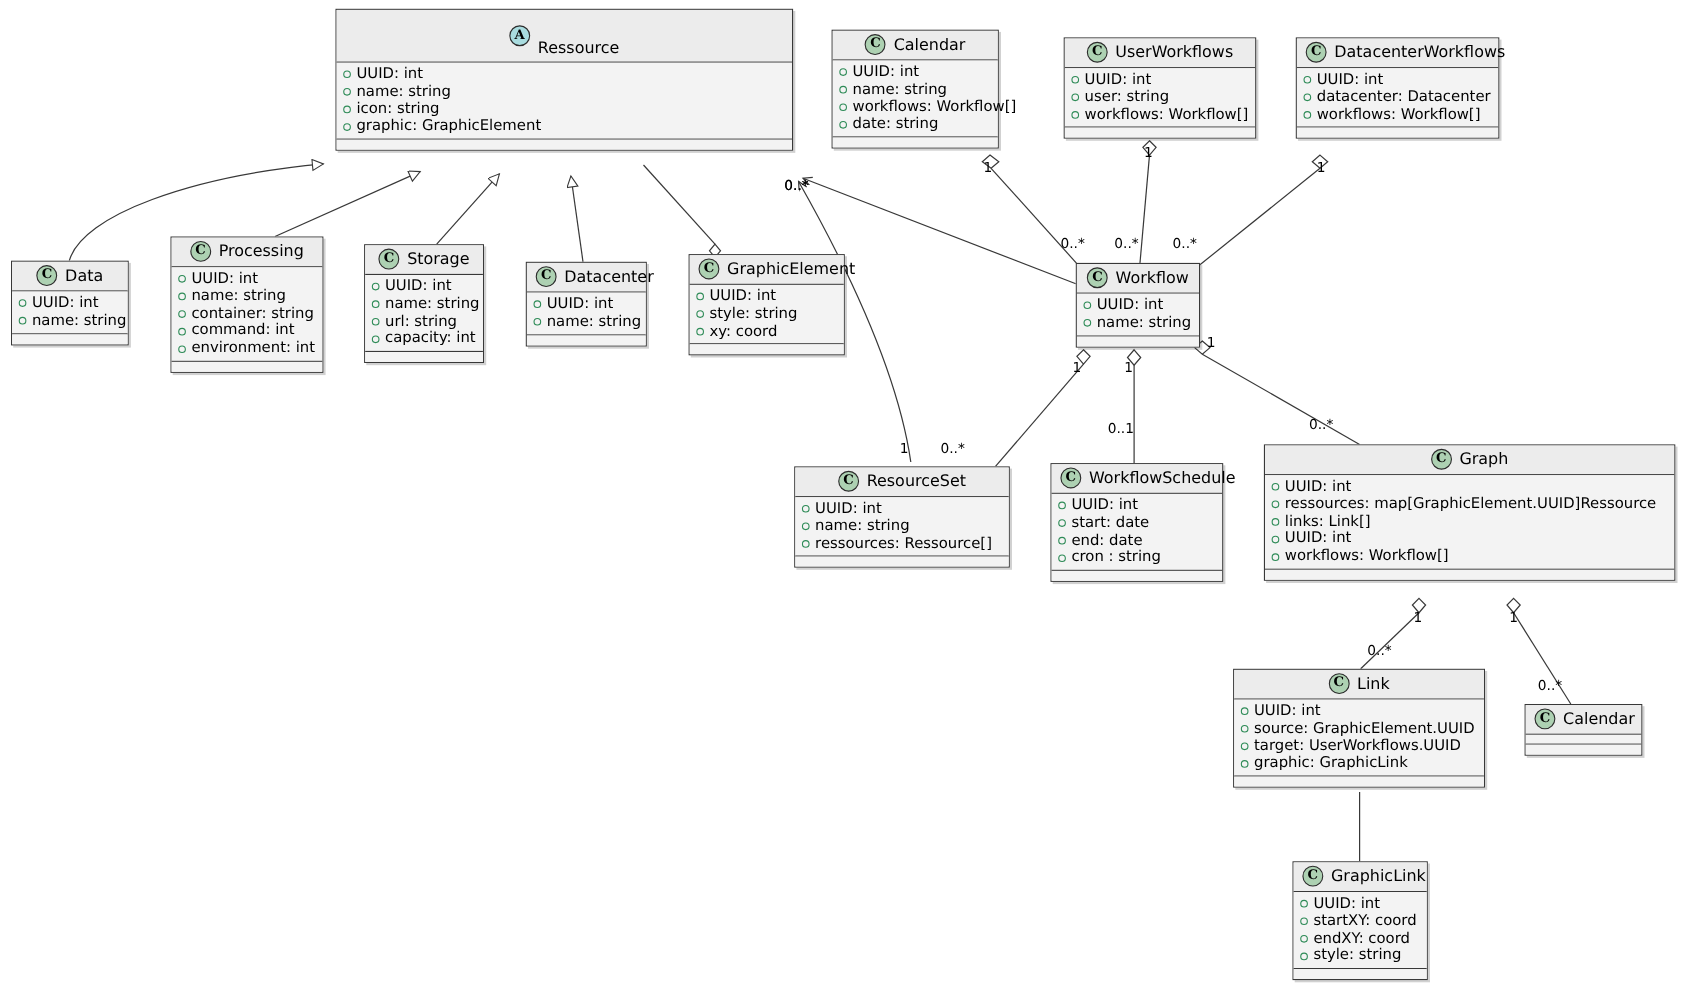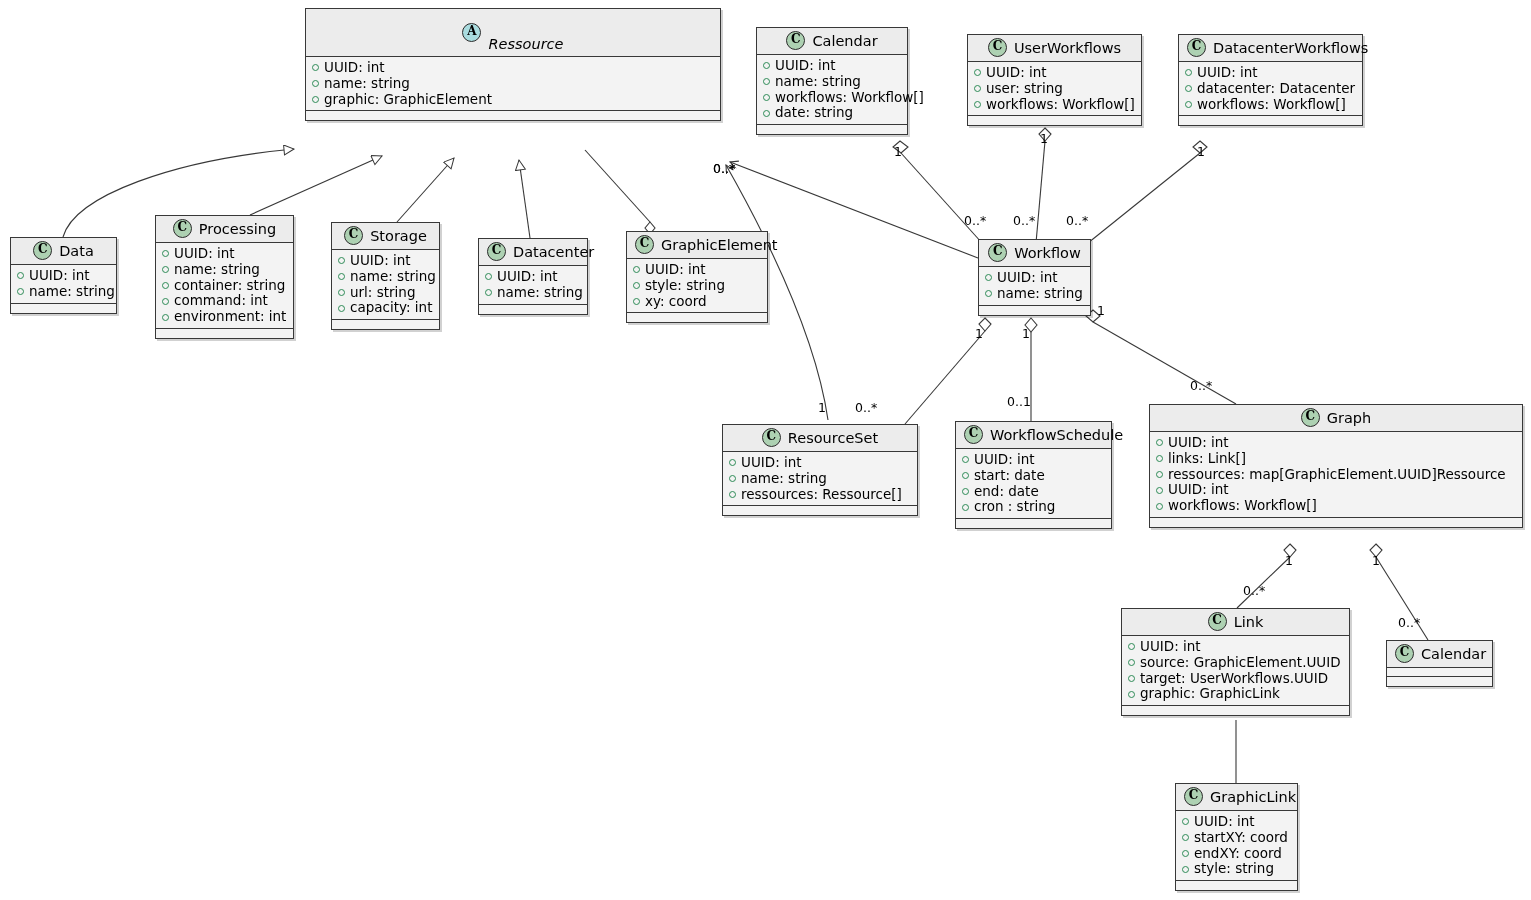--- a/index.html
+++ b/index.html
@@ -58,21 +58,20 @@
     font-family: "DejaVu Serif", serif;
   }
   .cls-icon.abstract {
     background: #A9DCDF;
   }
   .cls-title {
     font-size: 14.5px;
     color: #000000;
   }
   .cls-title.italic {
-    font-style: italic;
     margin-top: 24px;
   }
   .cls-body {
     box-sizing: border-box;
     background: #F3F3F3;
     padding: 3px 20px 3px 6px;
     border-bottom: 1px solid #383838;
   }
   .cls-body.empty {
     height: 9px;
@@ -173,20 +172,24 @@
     <div class="attr">
         <span class="vis"></span>
         <span>UUID: int</span>
       </div>
     <div class="attr">
         <span class="vis"></span>
         <span>name: string</span>
       </div>
     <div class="attr">
         <span class="vis"></span>
+        <span>icon: string</span>
+      </div>
+    <div class="attr">
+        <span class="vis"></span>
         <span>graphic: GraphicElement</span>
       </div>
   </div>
   <div class="cls-footer"></div>
 </div>
 
 <div class="umlclass" style="left:10px; top:237px; width:107px;">
   <div class="cls-header">
     <span class="cls-icon">C</span>
     <span class="cls-title">Data</span>
@@ -441,25 +444,25 @@
     <span class="cls-icon">C</span>
     <span class="cls-title">Graph</span>
   </div>
   <div class="cls-body">
     <div class="attr">
         <span class="vis"></span>
         <span>UUID: int</span>
       </div>
     <div class="attr">
         <span class="vis"></span>
+        <span>ressources: map[GraphicElement.UUID]Ressource</span>
+      </div>
+    <div class="attr">
+        <span class="vis"></span>
         <span>links: Link[]</span>
-      </div>
-    <div class="attr">
-        <span class="vis"></span>
-        <span>ressources: map[GraphicElement.UUID]Ressource</span>
       </div>
     <div class="attr">
         <span class="vis"></span>
         <span>UUID: int</span>
       </div>
     <div class="attr">
         <span class="vis"></span>
         <span>workflows: Workflow[]</span>
       </div>
   </div>
@@ -535,21 +538,21 @@
 <span class="mult" style="left:1040px; top:131px;">1</span>
 <span class="mult" style="left:1013px; top:213px;">0..*</span>
 
 <span class="mult" style="left:1197px; top:144px;">1</span>
 <span class="mult" style="left:1066px; top:213px;">0..*</span>
 
 <span class="mult" style="left:975px; top:326px;">1</span>
 <span class="mult" style="left:855px; top:400px;">0..*</span>
 
 <span class="mult" style="left:1022px; top:326px;">1</span>
-<span class="mult" style="left:1007px; top:394px;">0..1</span>
+<span class="mult" style="left:1007px; top:382px;">0..1</span>
 
 <span class="mult" style="left:1097px; top:303px;">1</span>
 <span class="mult" style="left:1190px; top:378px;">0..*</span>
 
 <span class="mult" style="left:1285px; top:553px;">1</span>
 <span class="mult" style="left:1243px; top:583px;">0..*</span>
 
 <span class="mult" style="left:1372px; top:553px;">1</span>
 <span class="mult" style="left:1398px; top:615px;">0..*</span>
 

